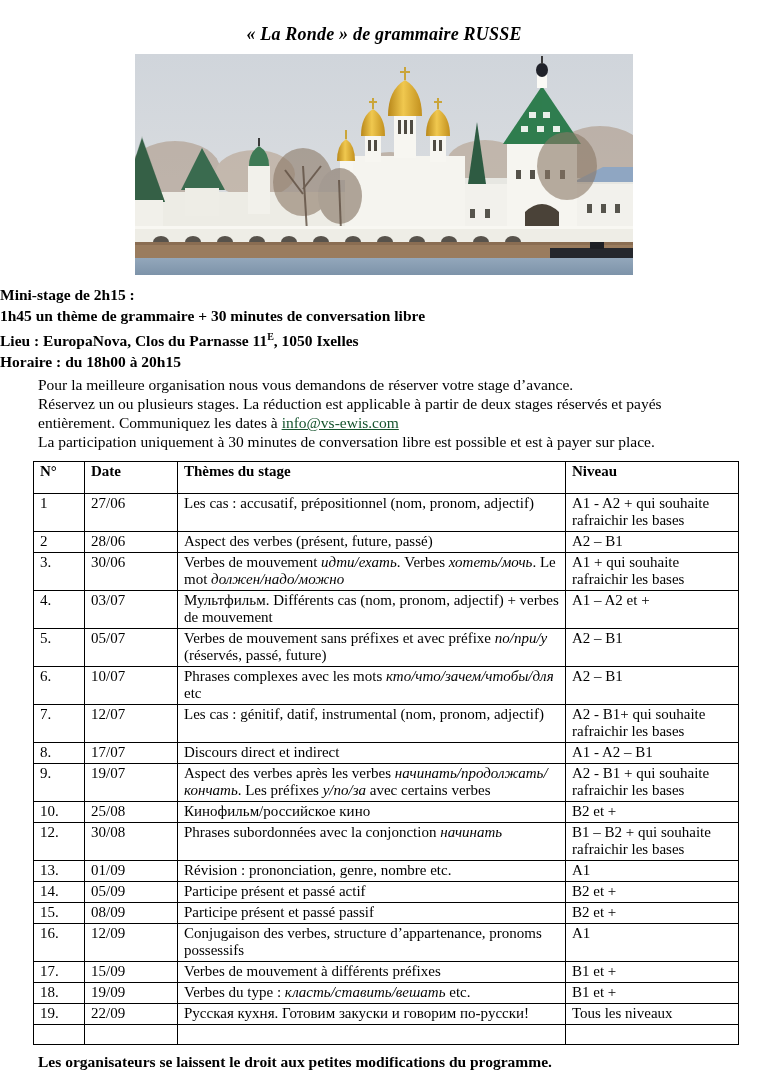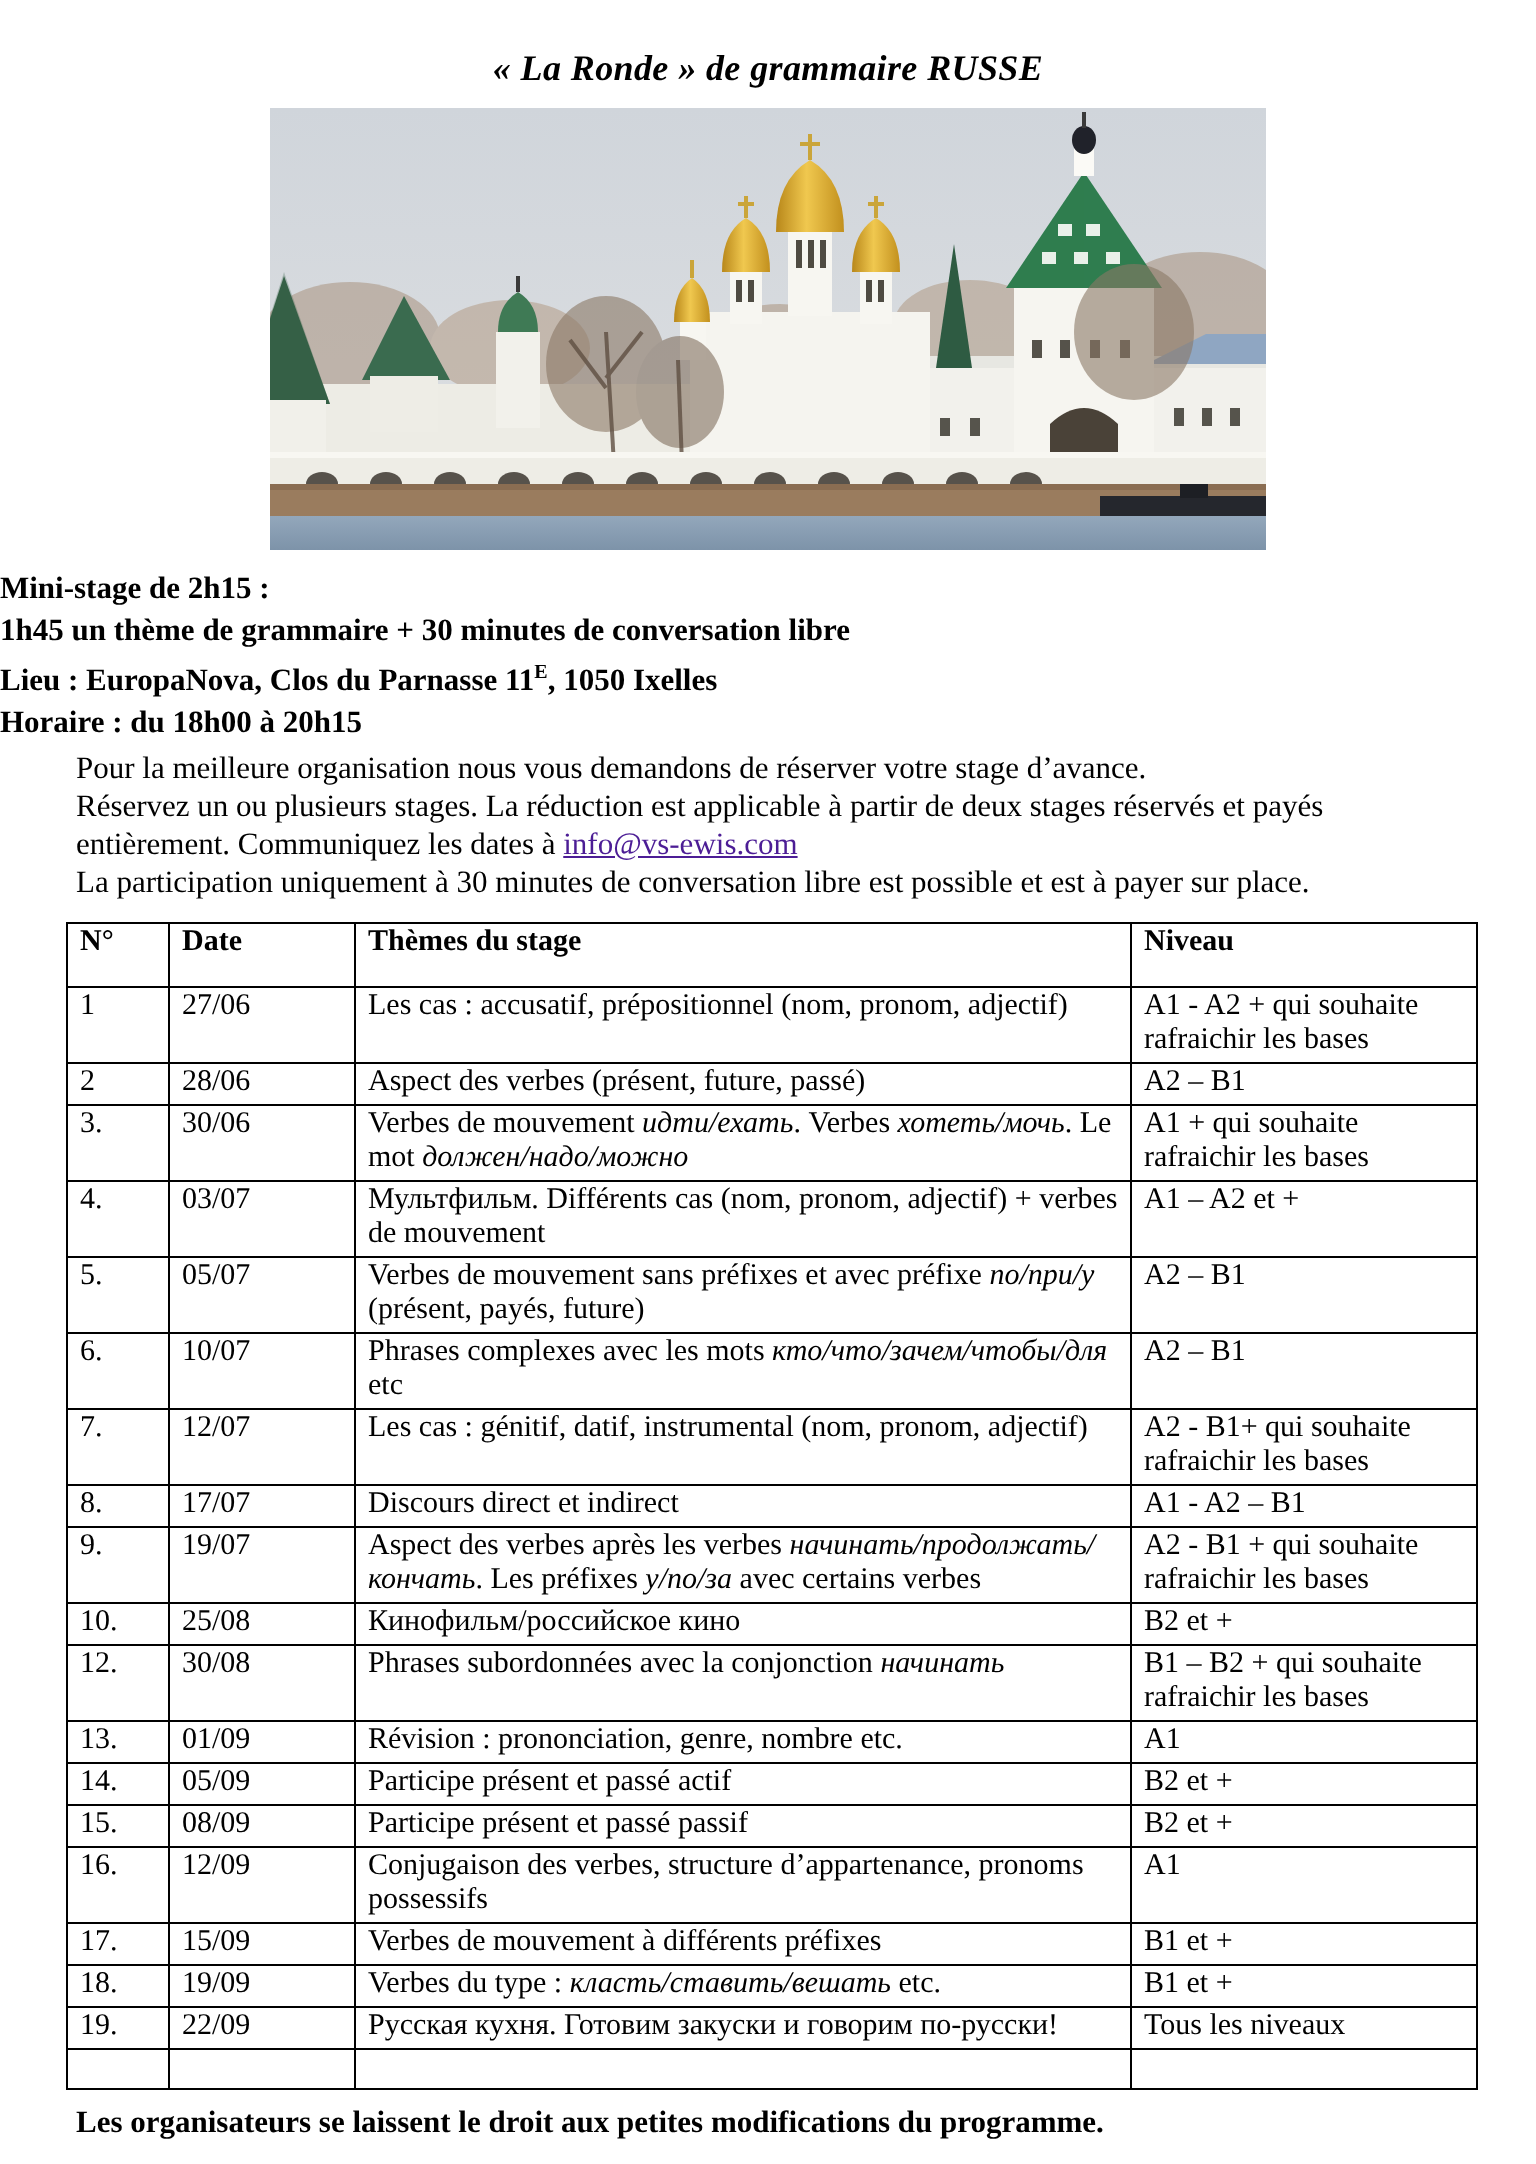--- a/index.html
+++ b/index.html
@@ -23,21 +23,21 @@
     text-align:left; font-weight:bold;
     font-size:15.5px; line-height:21px;
   }
   .center-info sup { font-size:10px; }
 
   .notes {
     margin:3px 28px 0 38px;
     font-size:15.5px; line-height:19px;
   }
   .notes p { margin:0; }
-  a.mail-link { color:#4c1d95; text-decoration:underline; }
+  a.mail-link { color:#14532d; text-decoration:underline; }
 
   table.stage-table {
     margin:10px 0 0 33px;
     width:705px;
     border-collapse:collapse;
     table-layout:fixed;
     font-size:15px; line-height:17px;
   }
   table.stage-table th, table.stage-table td {
     border:1px solid #000;
@@ -259,21 +259,21 @@
       </tr>
       <tr>
         <td>4.</td>
         <td>03/07</td>
         <td><span>Мультфильм. Différents cas (nom, pronom, adjectif) + verbes de mouvement</span></td>
         <td>A1 – A2 et +</td>
       </tr>
       <tr>
         <td>5.</td>
         <td>05/07</td>
-        <td><span>Verbes de mouvement sans préfixes et avec préfixe </span><i>по/при/у</i><span> (présent, payés, future)</span></td>
+        <td><span>Verbes de mouvement sans préfixes et avec préfixe </span><i>по/при/у</i><span> (réservés, passé, future)</span></td>
         <td>A2 – B1</td>
       </tr>
       <tr>
         <td>6.</td>
         <td>10/07</td>
         <td><span>Phrases complexes avec les mots </span><i>кто/что/зачем/чтобы/для</i><span> etc</span></td>
         <td>A2 – B1</td>
       </tr>
       <tr>
         <td>7.</td>

